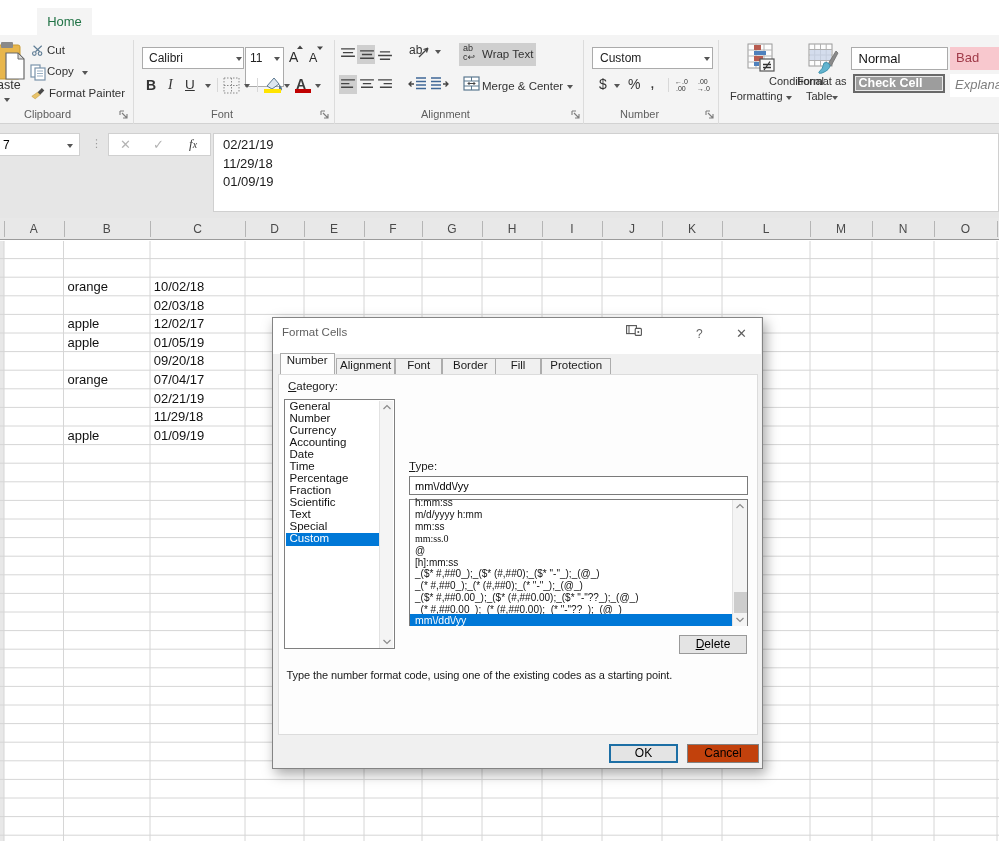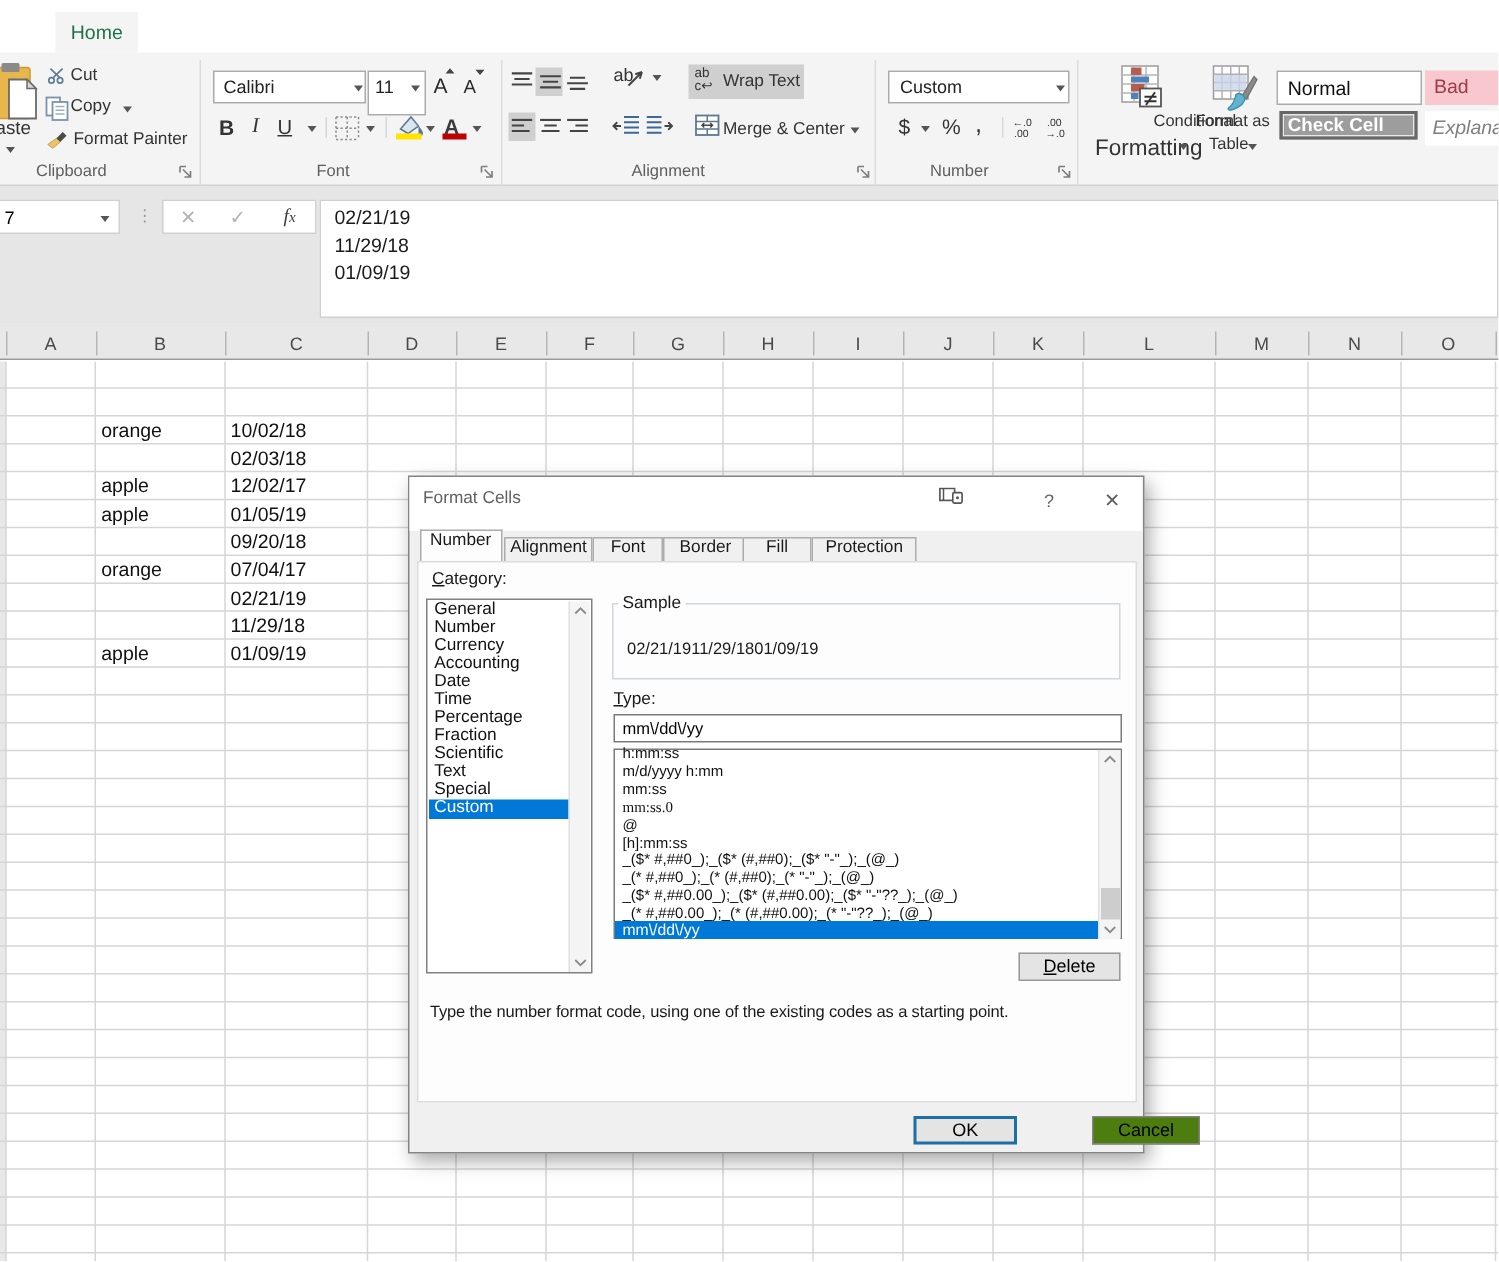--- a/index.html
+++ b/index.html
@@ -48,21 +48,21 @@
 #cathl { position:absolute; left:1px; top:133px; width:95px; height:12.5px; background:#0078d7; }
 #catsb { position:absolute; right:1px; top:1px; width:14px; height:247px; background:#f4f4f4; border-left:1px solid #e2e2e2; }
 #samplebox { position:absolute; left:135px; top:84px; width:339px; height:51px; border:1px solid #d0d7dd; }
 #typeinput { position:absolute; left:136px; top:158px; width:338.6px; height:19px; background:#fff; border:1px solid #7a7a7a; font-size:11px; padding:3px 0 0 5px; }
 #typelist { position:absolute; left:136px; top:181px; width:338.6px; height:127px; background:#fff; border:1px solid #7a7a7a; }
 .titem { position:absolute; left:5px; font-size:10px; color:#111; white-space:nowrap; }
 #typehl { position:absolute; left:0; top:113.8px; width:322.6px; height:11.8px; background:#0078d7; }
 #typesb { position:absolute; right:0; top:0; width:15px; height:126px; background:#f4f4f4; border-left:1px solid #e2e2e2; }
 #delbtn { position:absolute; left:406px; top:317px; width:68px; height:18.7px; background:#e4e4e4; border:1px solid #999; font-size:12px; text-align:center; line-height:17px; }
 #okbtn { position:absolute; left:336px; top:425.6px; width:69px; height:19.4px; background:#e4e4e4; border:2px solid #1d6fa5; font-size:12px; text-align:center; line-height:15px; }
-#cancelbtn { position:absolute; left:414px; top:425.6px; width:72px; height:19.4px; background:#4d7c0f; border:1px solid #828282; font-size:12px; text-align:center; line-height:17px;margin-left:41px; }
+#cancelbtn { position:absolute; left:414px; top:425.6px; width:72px; height:19.4px; background:#c2410c; border:1px solid #828282; font-size:12px; text-align:center; line-height:17px; }
 </style>
 </head>
 <body>
 <div id="app">
 
   <div id="hometab">Home</div>
   <svg class="abs" style="left:586px;top:11px;" width="16" height="16" viewBox="0 0 16 16">
       <circle cx="8" cy="6" r="4.2" fill="none" stroke="#fff" stroke-width="1.3"></circle>
       <line x1="6.5" y1="11.5" x2="9.5" y2="11.5" stroke="#fff" stroke-width="1.2"></line>
       <line x1="7" y1="13.5" x2="9" y2="13.5" stroke="#fff" stroke-width="1.2"></line>
@@ -99,21 +99,21 @@
     <div class="glabel" style="left:24px;top:73px;">Clipboard</div>
     <svg style="position:absolute;left:119px;top:75px;" width="10" height="10" viewBox="0 0 10 10">
         <path d="M1 1 h4 M1 1 v4 M3 3 l5 5 M8 4 v4 h-4" stroke="#7c7c7c" stroke-width="1.1" fill="none"></path>
       </svg>
     <div class="gsep" style="left:133px;"></div>
 
     <div class="combo" style="left:142px;top:12px;width:102px;height:22px;">
         <span style="position:absolute;left:6px;top:3px;">Calibri</span>
         <div class="caret" style="left:93px;top:9px;"></div>
       </div>
-    <div class="combo" style="left:245px;top:12px;width:39px;height:30px;">
+    <div class="combo" style="left:245px;top:12px;width:39px;height:40px;">
         <span style="position:absolute;left:4px;top:3px;">11</span>
         <div class="caret" style="left:28px;top:9px;"></div>
       </div>
     <div class="rbtn-txt" style="left:289px;top:14px;font-size:14px;color:#2b2b2b;">A</div>
     <svg style="position:absolute;left:296px;top:9px;" width="8" height="6" viewBox="0 0 8 6">
         <path d="M1 5 L4 1.5 L7 5 Z" fill="#444"></path>
       </svg>
     <div class="rbtn-txt" style="left:309px;top:16px;font-size:12.5px;color:#2b2b2b;">A</div>
     <svg style="position:absolute;left:316px;top:10px;" width="8" height="6" viewBox="0 0 8 6">
         <path d="M1 1.5 L7 1.5 L4 5 Z" fill="#444"></path>
@@ -219,21 +219,21 @@
       <rect x="1" y="1" width="24" height="24" fill="#fdfdfd" stroke="#9a9a9a" stroke-width="1"></rect>
       <path d="M1 7 h24 M1 13 h24 M1 19 h24 M9 1 v24 M17 1 v24" stroke="#b5b5b5" stroke-width="1"></path>
       <rect x="7" y="2" width="7" height="5" fill="#b85c50"></rect>
       <rect x="7" y="8" width="12" height="4" fill="#4f81bd"></rect>
       <rect x="7" y="13" width="9" height="5" fill="#b85c50"></rect>
       <rect x="7" y="19" width="5" height="4" fill="#4f81bd"></rect>
       <rect x="13" y="16" width="14" height="12" fill="#fafafa" stroke="#555" stroke-width="1.2"></rect>
       <path d="M16 21.5 h8 M16 24.5 h8 M23 18.5 l-6 8.5" stroke="#333" stroke-width="1.3" fill="none"></path>
     </svg>
     <div class="rbtn-txt" style="left:733px;top:40px;font-size:11px;margin-left:36px;">Conditional</div>
-    <div class="rbtn-txt" style="left:730px;top:55px;font-size:15px;">Formatting</div>
+    <div class="rbtn-txt" style="left:730px;top:55px;font-size:11px;">Formatting</div>
     <div class="caret" style="left:786px;top:61px;"></div>
     <svg style="position:absolute;left:808px;top:8px;" width="31" height="31" viewBox="0 0 31 31">
       <rect x="1" y="1" width="23" height="22" fill="#fdfdfd" stroke="#9a9a9a" stroke-width="1"></rect>
       <path d="M1 6.5 h23 M1 12 h23 M1 17.5 h23 M6.7 1 v22 M12.5 1 v22 M18.2 1 v22" stroke="#b0b0b0" stroke-width="1"></path>
       <rect x="2" y="7" width="21" height="10" fill="#c9d4e8" opacity="0.8"></rect>
       <path d="M20 21 L28 8 L30 10 L23 23 Z" fill="#8a8a8a" stroke="#6e6e6e" stroke-width="0.8"></path>
       <path d="M22 22 q0 5 -8 8 q-4 1 -3 -1 q4 -3 5 -9 q3 -2 6 2 z" fill="#62b4cf" stroke="#3f93ae" stroke-width="1"></path>
     </svg>
     <div class="rbtn-txt" style="left:797px;top:40px;font-size:11px;">Format as</div>
     <div class="rbtn-txt" style="left:806px;top:55px;font-size:11px;">Table</div>
@@ -404,24 +404,20 @@
       <div class="citem" style="top:132.1px;line-height:12.5px;color:#fff;">Custom</div>
       <div id="catsb">
         <svg style="position:absolute;left:2px;top:3px;" width="10" height="6" viewBox="0 0 10 6">
             <path d="M1.5 5 L5 1.5 L8.5 5" fill="none" stroke="#8a8a8a" stroke-width="1.2"></path>
           </svg>
         <svg style="position:absolute;left:2px;bottom:3px;" width="10" height="6" viewBox="0 0 10 6">
             <path d="M1.5 1 L5 4.5 L8.5 1" fill="none" stroke="#8a8a8a" stroke-width="1.2"></path>
           </svg>
       </div>
     </div>
-    <div id="samplebox">
-      <span class="dlabel" style="left:3px;top:-7px;background:#fdfdfd;padding:0 3px;">Sample</span>
-      <span class="dlabel" style="left:9px;top:24px;font-size:11px;">02/21/1911/29/1801/09/19</span>
-    </div>
     <div class="dlabel" style="left:136px;top:142px;"><u>T</u>ype:</div>
     <div id="typeinput">mm\/dd\/yy</div>
     <div id="typelist">
       <div class="titem" style="top:-2.8px;line-height:12px;">h:mm:ss</div>
       <div class="titem" style="top:9.1px;line-height:12px;">m/d/yyyy h:mm</div>
       <div class="titem" style="top:20.9px;line-height:12px;">mm:ss</div>
       <div class="titem" style="top:32.8px;line-height:12px;font-family:Liberation Serif, serif;">mm:ss.0</div>
       <div class="titem" style="top:44.6px;line-height:12px;">@</div>
       <div class="titem" style="top:56.5px;line-height:12px;">[h]:mm:ss</div>
       <div class="titem" style="top:68.4px;line-height:12px;">_($* #,##0_);_($* (#,##0);_($* "-"_);_(@_)</div>

